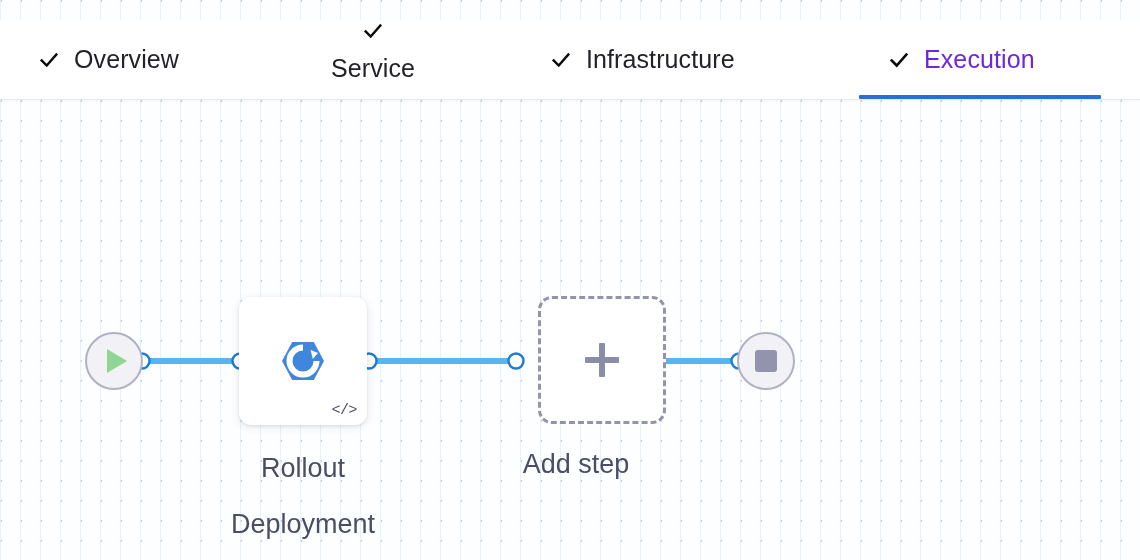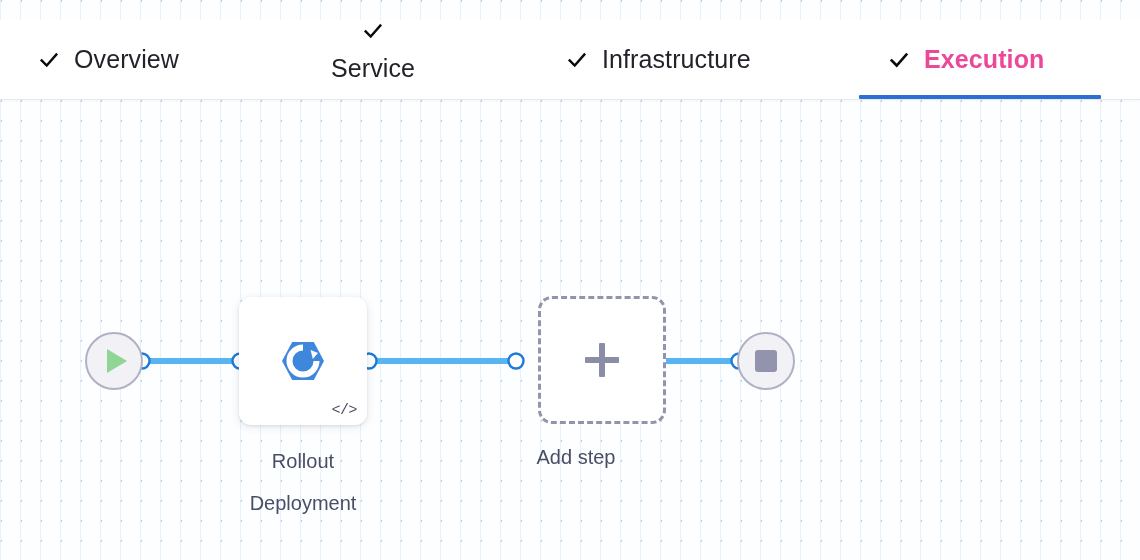--- a/index.html
+++ b/index.html
@@ -71,21 +71,21 @@
     color: #0b0b0d;
   }
   .tab .check svg { display: block; }
   .tab .tab-label {
     font-size: 25px;
     line-height: 1;
     color: #22222a;
     letter-spacing: 0.1px;
     white-space: nowrap;
   }
-  .tab.active .tab-label { font-weight: 700; color: #ec4899; }
+  .tab.active .tab-label { font-weight: 400; color: #6d28d9; }
 
   .tab-underline {
     position: absolute;
     left: 859px;
     top: 95px;
     width: 242px;
     height: 4px;
     background: #2a6fd1;
     border-radius: 1px;
     z-index: 6;
@@ -181,22 +181,22 @@
     background: #8b8da6;
     border-radius: 1px;
   }
   .add-card .plus::before { left: 0; top: 14px; width: 34px; height: 6px; }
   .add-card .plus::after  { top: 0; left: 14px; height: 34px; width: 6px; }
 
   
   .caption {
     position: absolute;
     text-align: center;
-    font-size: 20px;
-    line-height: 42px;
+    font-size: 27px;
+    line-height: 56px;
     color: #4a4e65;
     white-space: pre-line;
     user-select: none;
   }
 </style>
 </head>
 <body>
 
 <div class="stage">
 
@@ -215,21 +215,21 @@
 
     <div class="tab" style="left:317px;flex-direction:column;">
       <span class="check">
         <svg viewBox="0 0 24 24" width="22" height="22" aria-hidden="true">
           <path d="M4 12.5 L9.5 18 L20 6" fill="none" stroke="currentColor" stroke-width="2.6" stroke-linecap="square" stroke-linejoin="miter"></path>
         </svg>
       </span>
       <span class="tab-label">Service</span>
     </div>
 
-    <div class="tab" style="left:552px;">
+    <div class="tab" style="left:536px;">
       <span class="check">
         <svg viewBox="0 0 24 24" width="22" height="22" aria-hidden="true">
           <path d="M4 12.5 L9.5 18 L20 6" fill="none" stroke="currentColor" stroke-width="2.6" stroke-linecap="square" stroke-linejoin="miter"></path>
         </svg>
       </span>
       <span class="tab-label">Infrastructure</span>
     </div>
 
     <div class="tab active" style="left:874px;">
       <span class="check">

